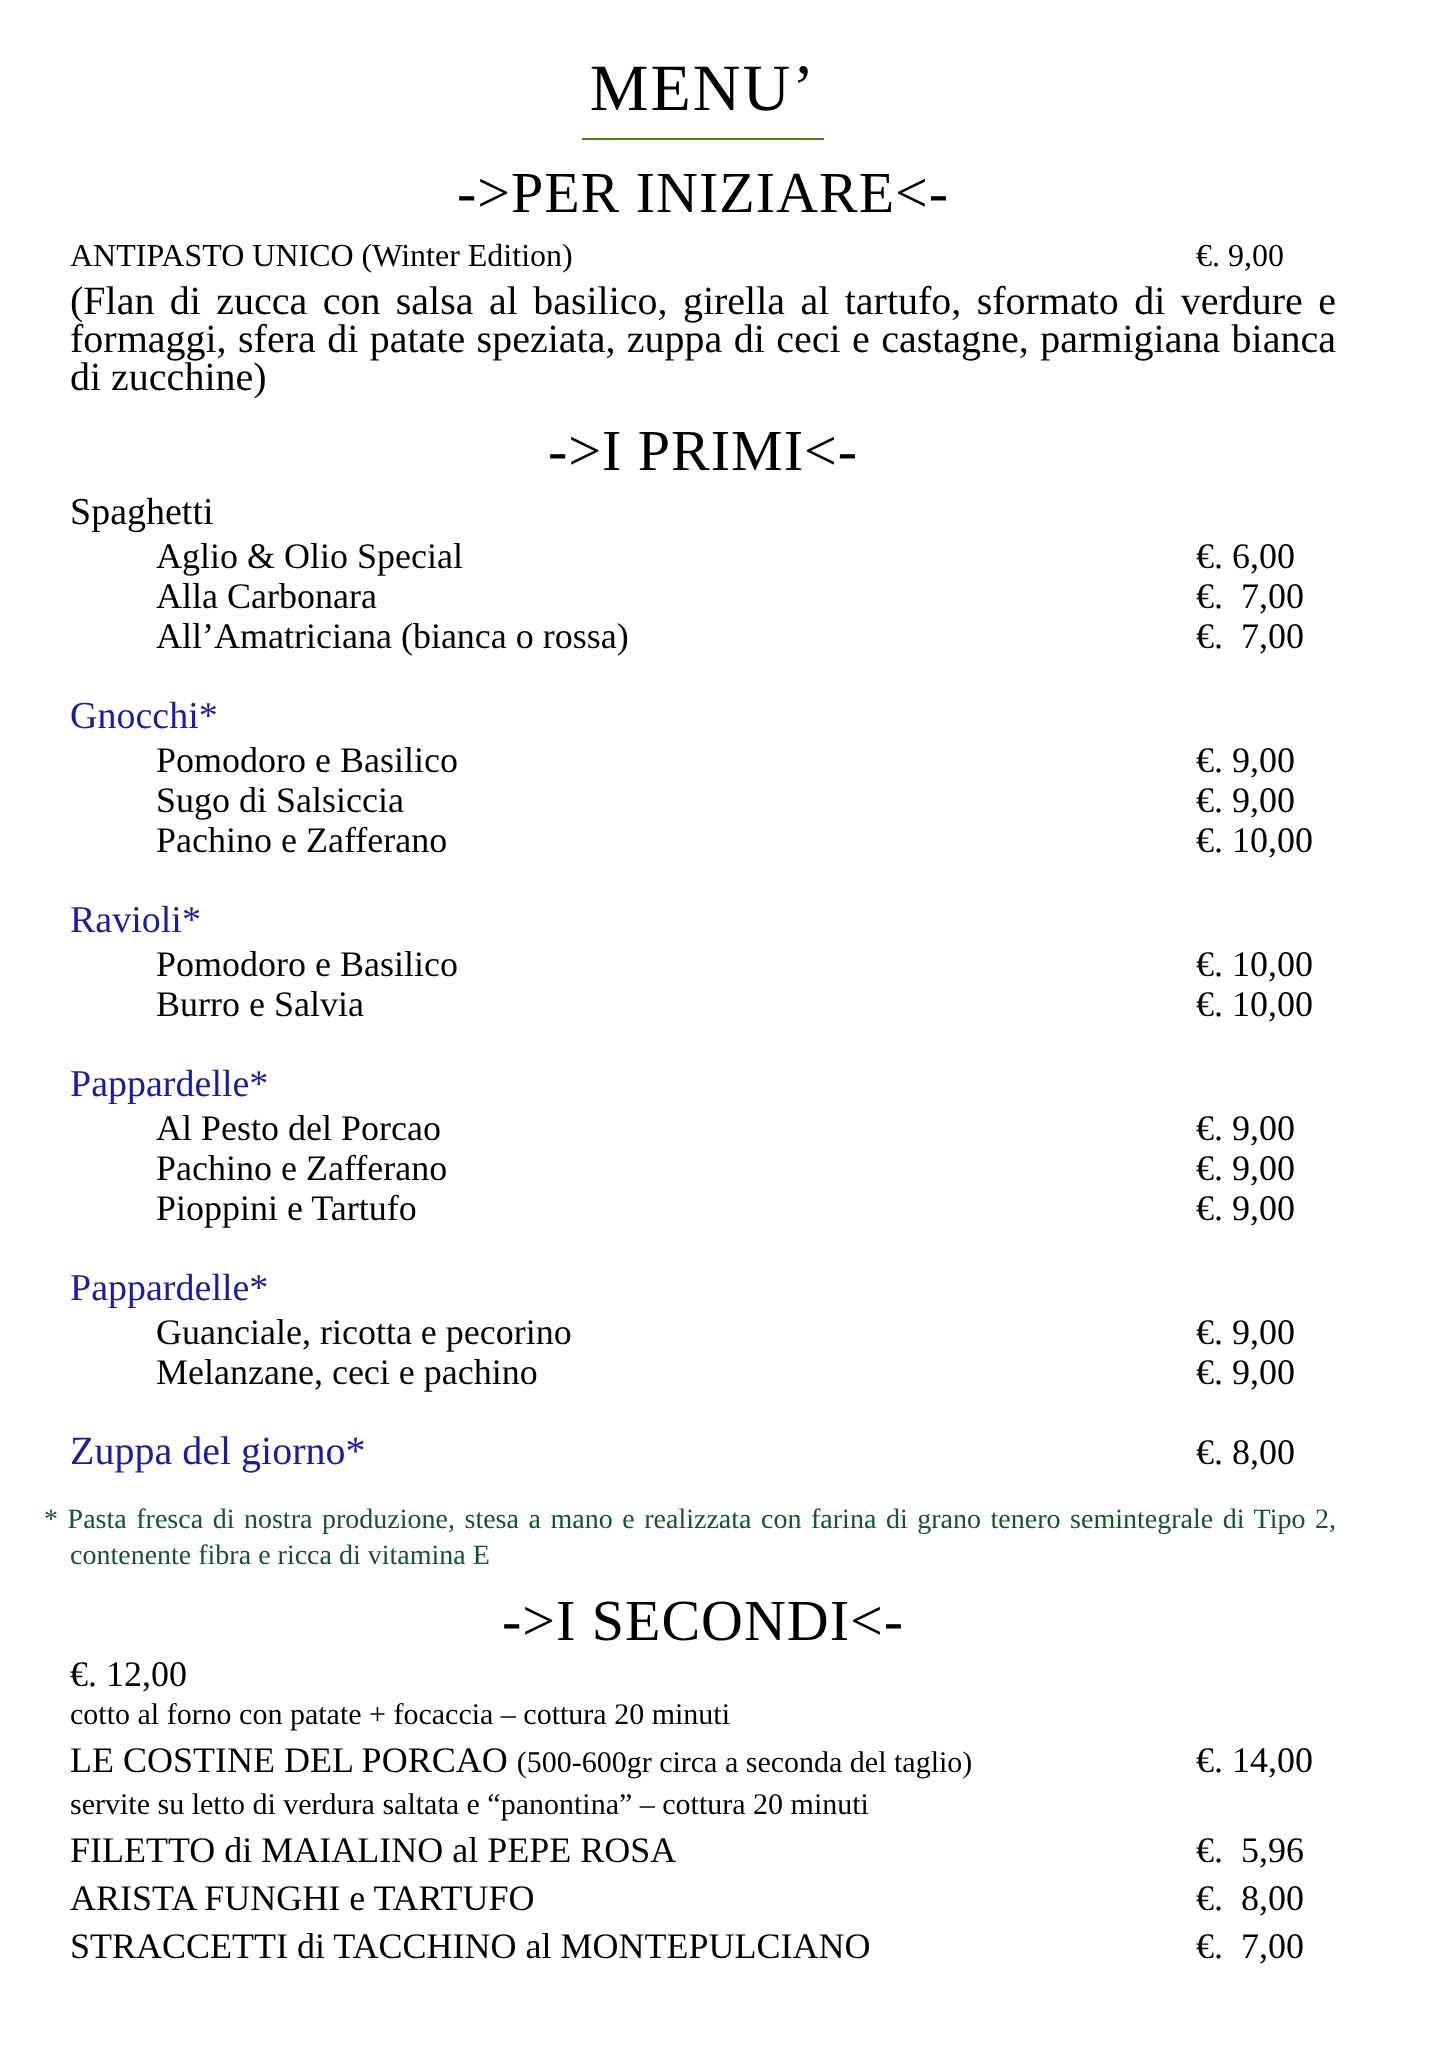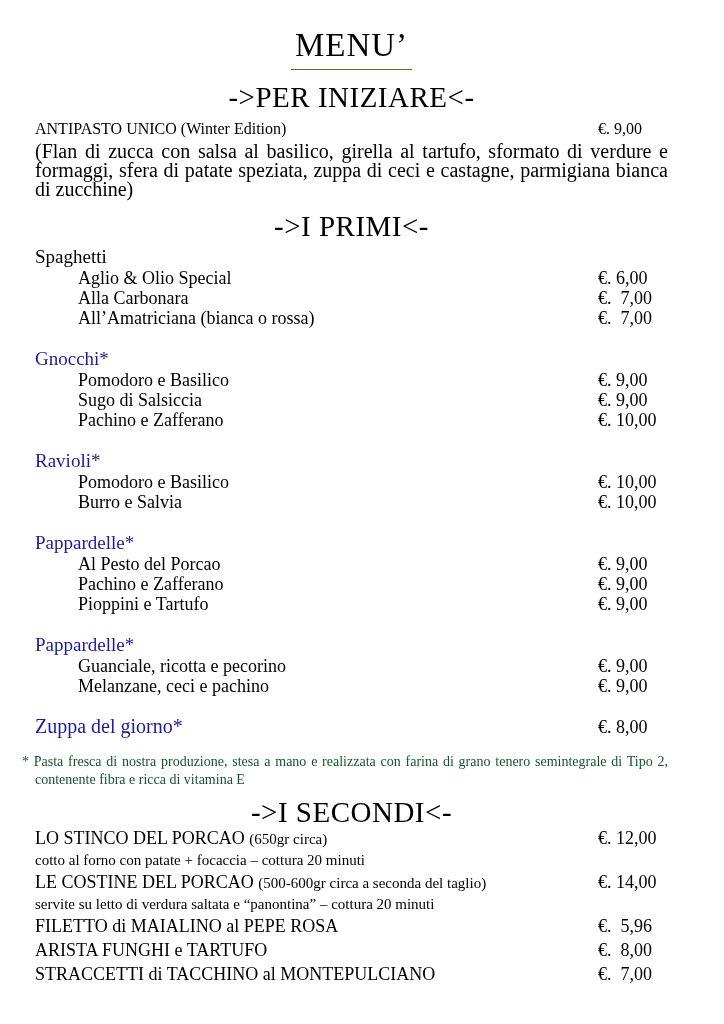--- a/index.html
+++ b/index.html
@@ -185,21 +185,20 @@
     <span class="name">Zuppa del giorno*</span>
     <span class="price">€. 8,00</span>
   </div>
 
   <p class="footnote">* Pasta fresca di nostra produzione, stesa a mano e realizzata con farina di grano tenero semintegrale di Tipo 2, contenente fibra e ricca di vitamina E</p>
 
   <div class="secondi">
     <div class="section-heading" style="margin-bottom:0;">-&gt;I SECONDI&lt;-</div>
 
     <div class="row">
-      <span class="name"><span>LO STINCO DEL PORCAO</span> <span class="detail">(650gr circa)</span></span>
       <span class="price">€. 12,00</span>
     </div>
     <p class="item-note">cotto al forno con patate + focaccia – cottura 20 minuti</p>
 
     <div class="row">
       <span class="name"><span>LE COSTINE DEL PORCAO</span> <span class="detail">(500-600gr circa a seconda del taglio)</span></span>
       <span class="price">€. 14,00</span>
     </div>
     <p class="item-note">servite su letto di verdura saltata e “panontina” – cottura 20 minuti</p>
 

